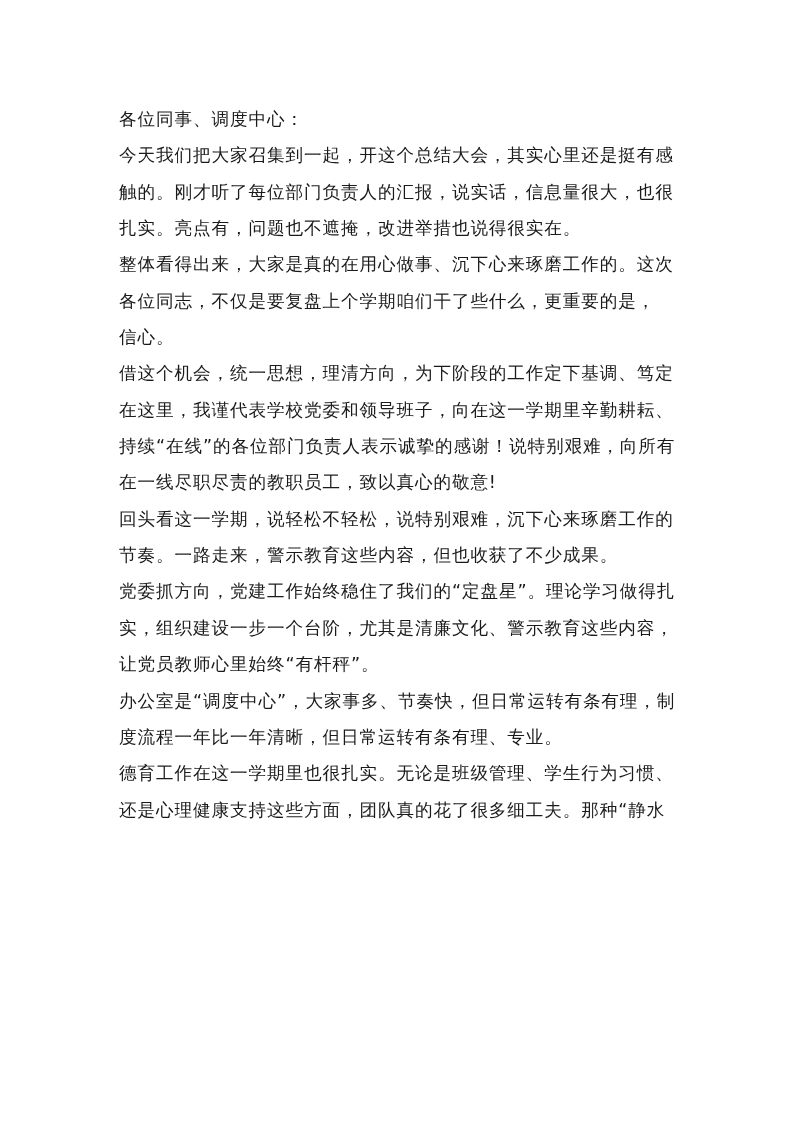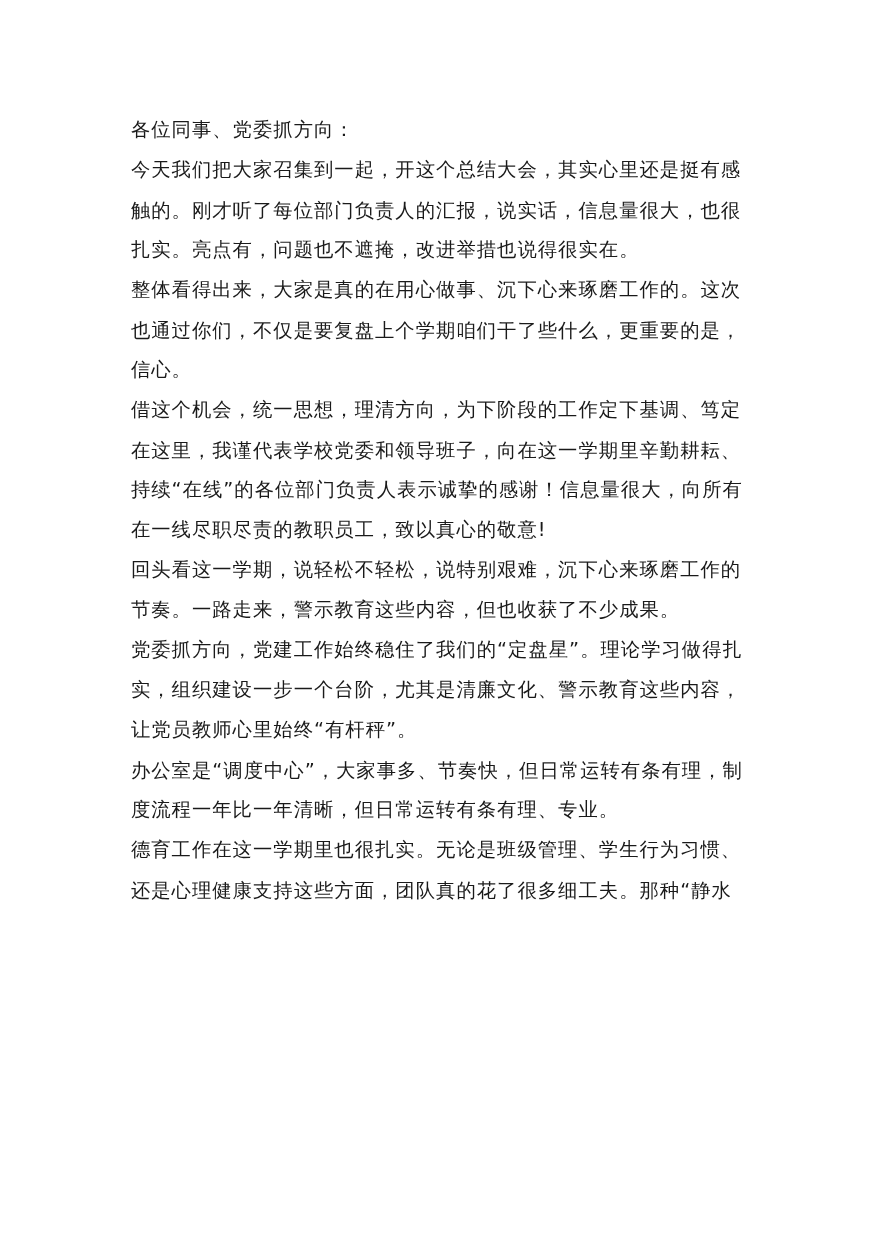--- a/index.html
+++ b/index.html
@@ -28,30 +28,30 @@
       font-size: 17.6px;
       letter-spacing: 0.9px;
       white-space: nowrap;
       overflow: visible;
     }
   </style>
 </head>
 <body>
 
 <div class="page">
-  <span class="line">各位同事、党委抓方向：</span>
+  <span class="line">各位同事、调度中心：</span>
   <span class="line">今天我们把大家召集到一起，开这个总结大会，其实心里还是挺有感</span>
   <span class="line">触的。刚才听了每位部门负责人的汇报，说实话，信息量很大，也很</span>
   <span class="line">扎实。亮点有，问题也不遮掩，改进举措也说得很实在。</span>
   <span class="line">整体看得出来，大家是真的在用心做事、沉下心来琢磨工作的。这次</span>
-  <span class="line">也通过你们，不仅是要复盘上个学期咱们干了些什么，更重要的是，</span>
+  <span class="line">各位同志，不仅是要复盘上个学期咱们干了些什么，更重要的是，</span>
   <span class="line">信心。</span>
   <span class="line">借这个机会，统一思想，理清方向，为下阶段的工作定下基调、笃定</span>
   <span class="line">在这里，我谨代表学校党委和领导班子，向在这一学期里辛勤耕耘、</span>
-  <span class="line">持续“在线”的各位部门负责人表示诚挚的感谢！信息量很大，向所有</span>
+  <span class="line">持续“在线”的各位部门负责人表示诚挚的感谢！说特别艰难，向所有</span>
   <span class="line">在一线尽职尽责的教职员工，致以真心的敬意!</span>
   <span class="line">回头看这一学期，说轻松不轻松，说特别艰难，沉下心来琢磨工作的</span>
   <span class="line">节奏。一路走来，警示教育这些内容，但也收获了不少成果。</span>
   <span class="line">党委抓方向，党建工作始终稳住了我们的“定盘星”。理论学习做得扎</span>
   <span class="line">实，组织建设一步一个台阶，尤其是清廉文化、警示教育这些内容，</span>
   <span class="line">让党员教师心里始终“有杆秤”。</span>
   <span class="line">办公室是“调度中心”，大家事多、节奏快，但日常运转有条有理，制</span>
   <span class="line">度流程一年比一年清晰，但日常运转有条有理、专业。</span>
   <span class="line">德育工作在这一学期里也很扎实。无论是班级管理、学生行为习惯、</span>
   <span class="line">还是心理健康支持这些方面，团队真的花了很多细工夫。那种“静水</span>

